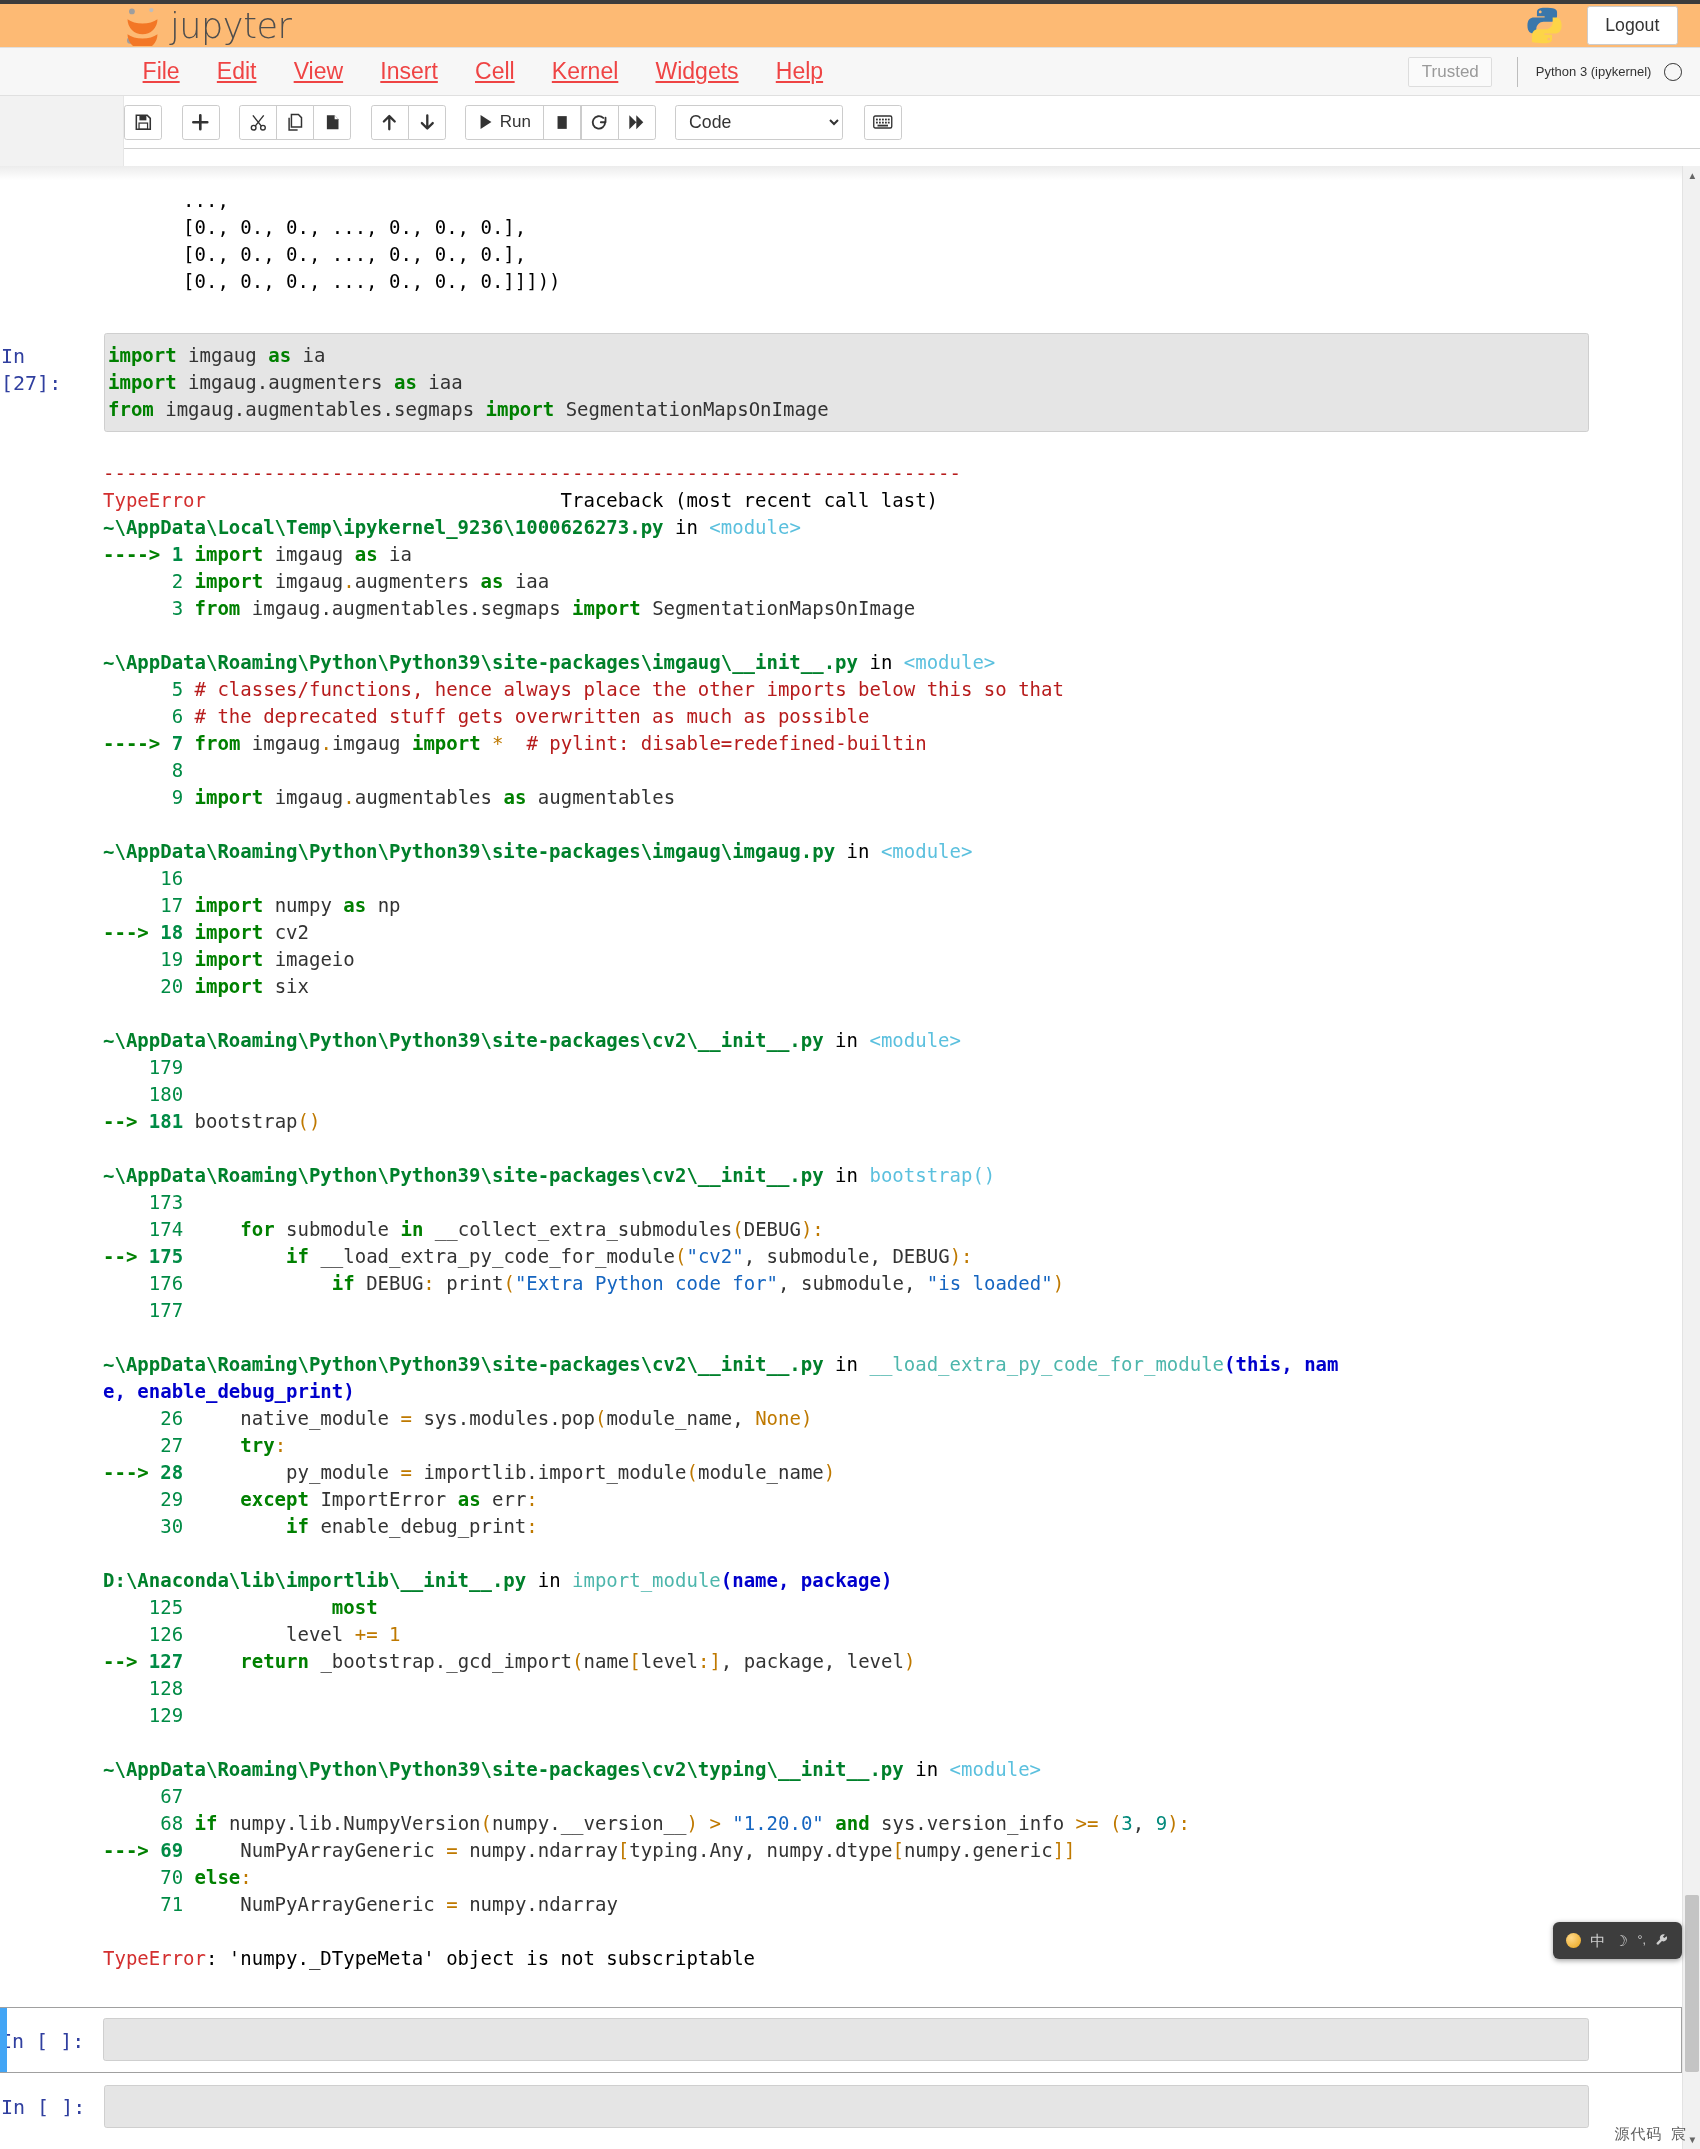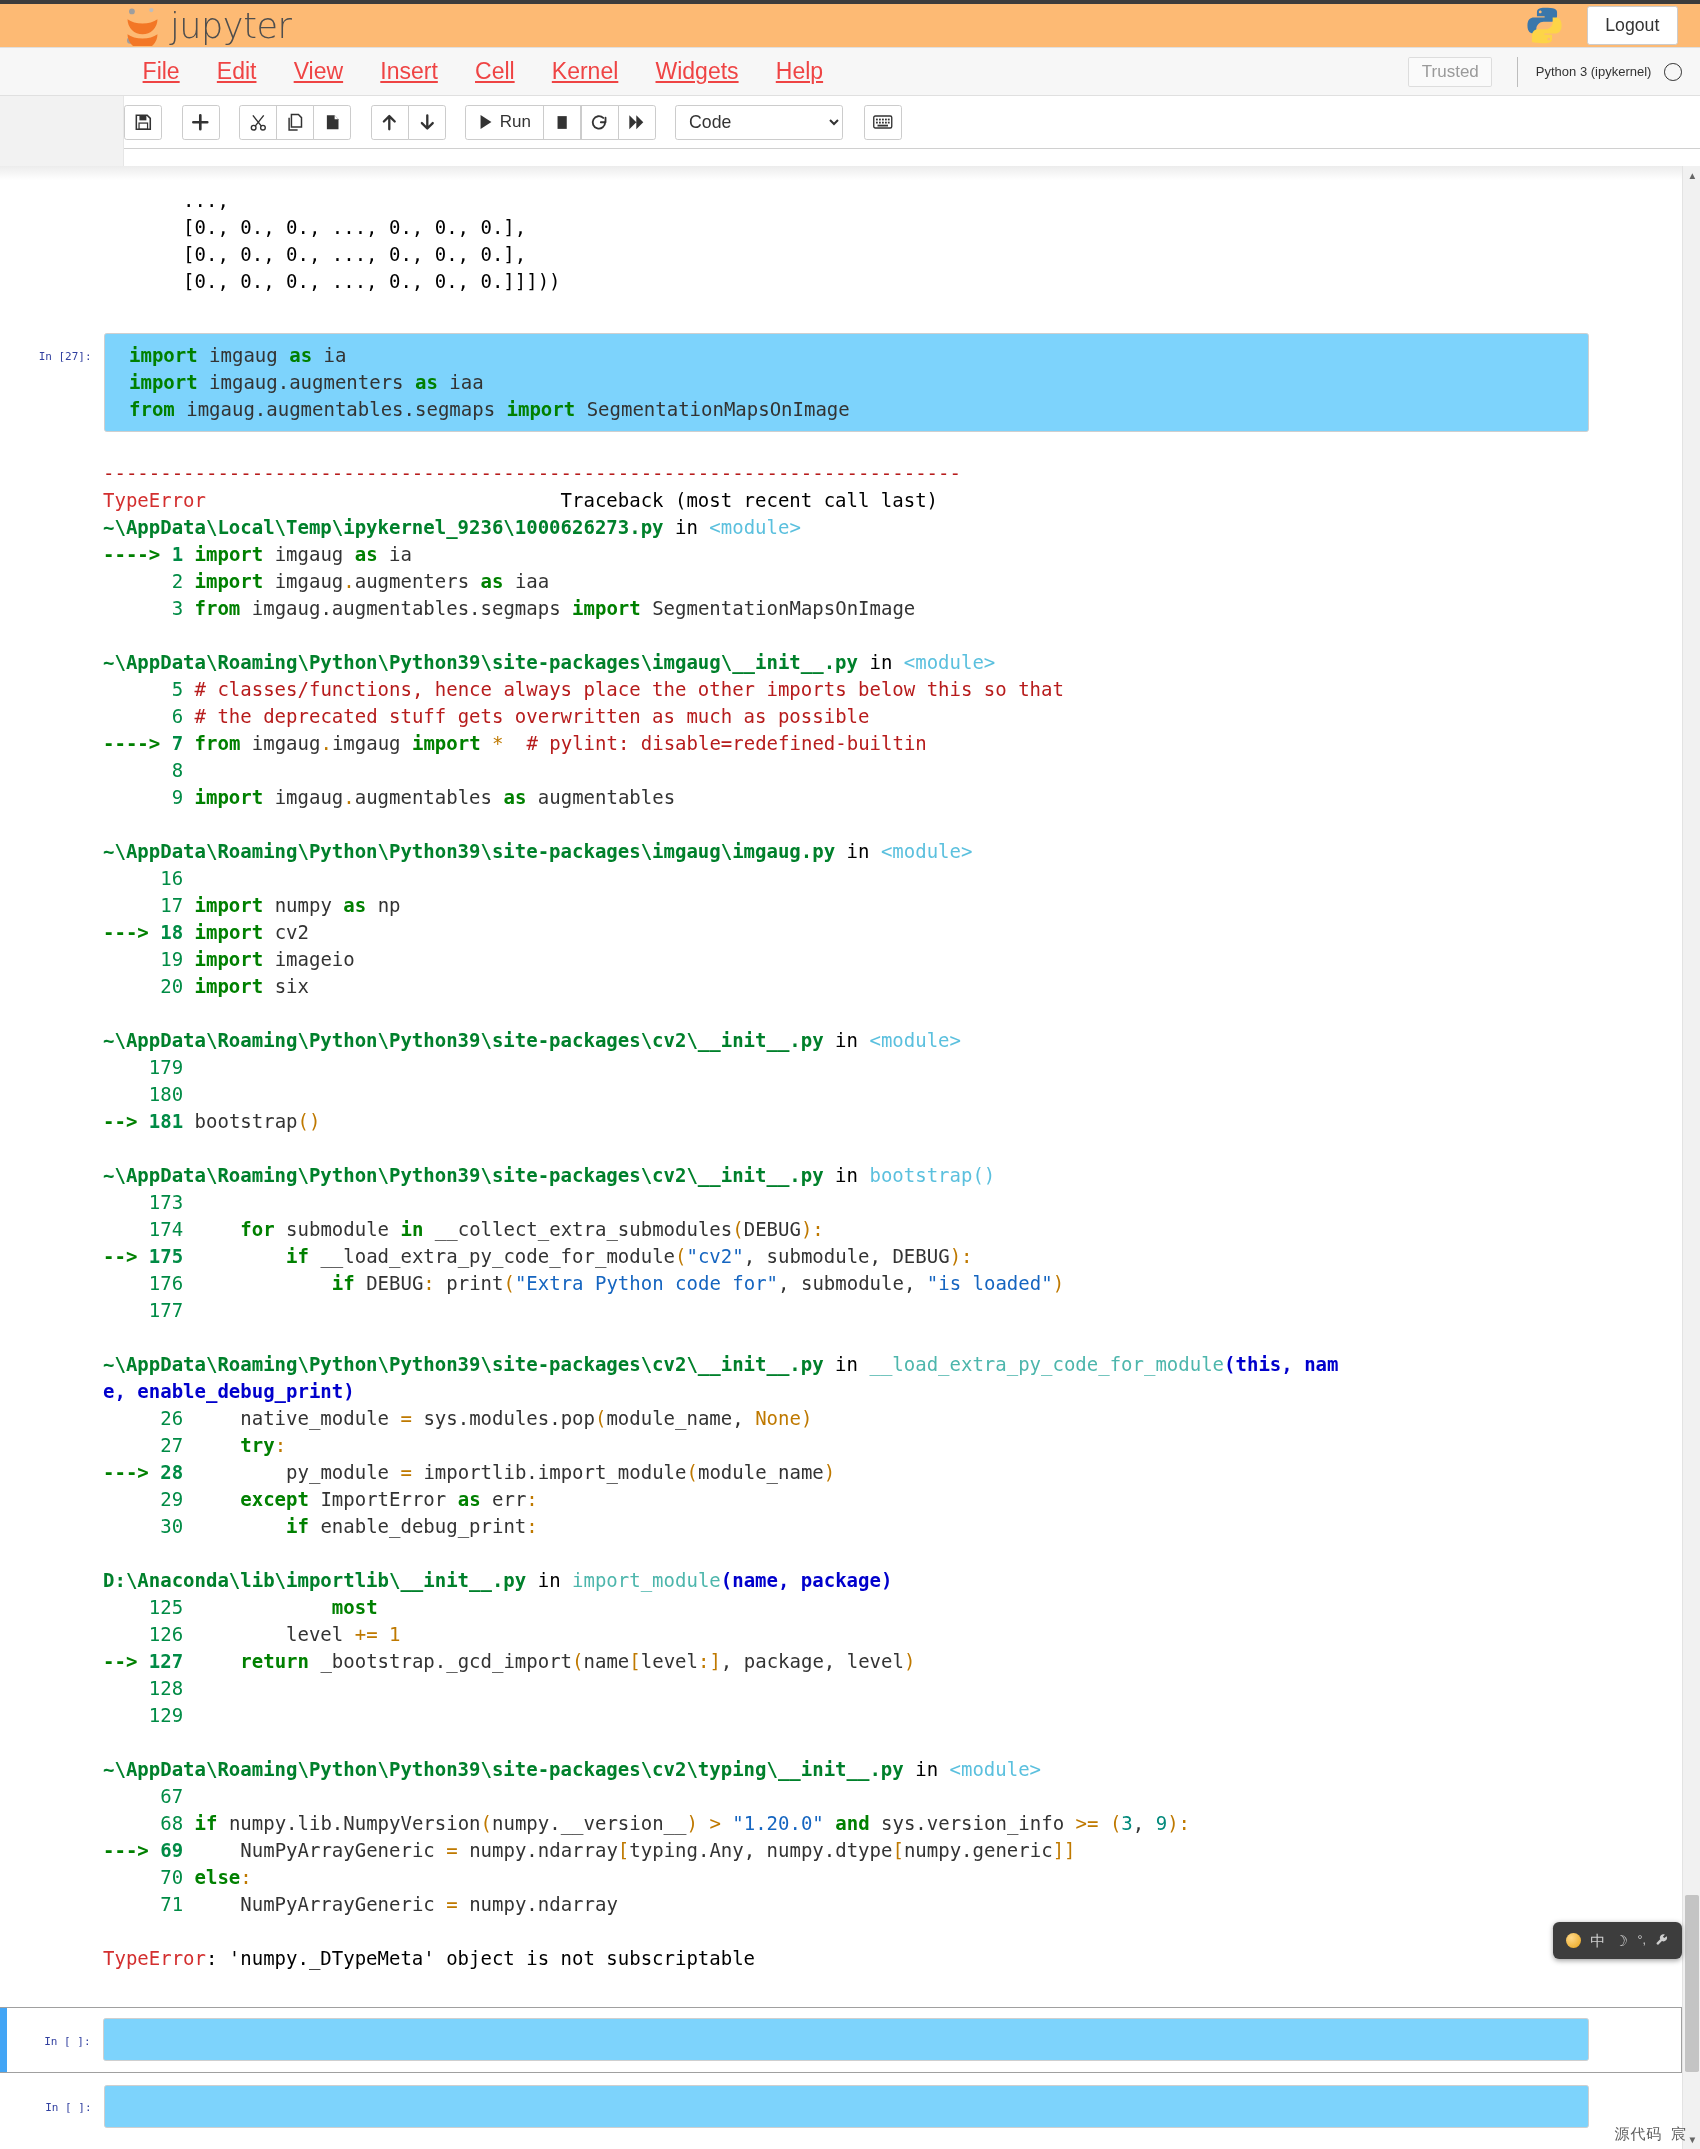--- a/index.html
+++ b/index.html
@@ -135,38 +135,38 @@
   
   .code-font {
     font-family:"DejaVu Sans Mono", monospace;
     font-size:19px;
     line-height:27px;
     white-space:pre;
   }
   .cell { display:flex; padding:0px 0 0 0; position:relative; }
   .prompt {
     width:103px; min-width:103px;
-    text-align:right; padding-right:12.4px;
+    text-align:left; padding-right:12.4px;
     color:#303f9f;
     font-family:"DejaVu Sans Mono", monospace;
-    font-size:11px; line-height:27px;
+    font-size:20px; line-height:27px;
     padding-top:12.4px;
   }
   .cellbody { flex:1; }
 
   .output-text {
     padding:5.3px 0 5.3px 0;
     color:#000;
   }
 
   .inputarea {
     border:0.9px solid #cfcfcf;
     border-radius:2.7px;
-    background:#7dd3fc;
-    padding:8px 24px;
+    background:#e5e5e5;
+    padding:8px 3px;
     margin-right:92px;
   }
   .inputarea.empty { height:43px; }
 
   
   .cell.selected {
     border:0.9px solid #a0a0a0;
     border-left:none;
     padding:10.6px 0 10.6px 0;
   }

